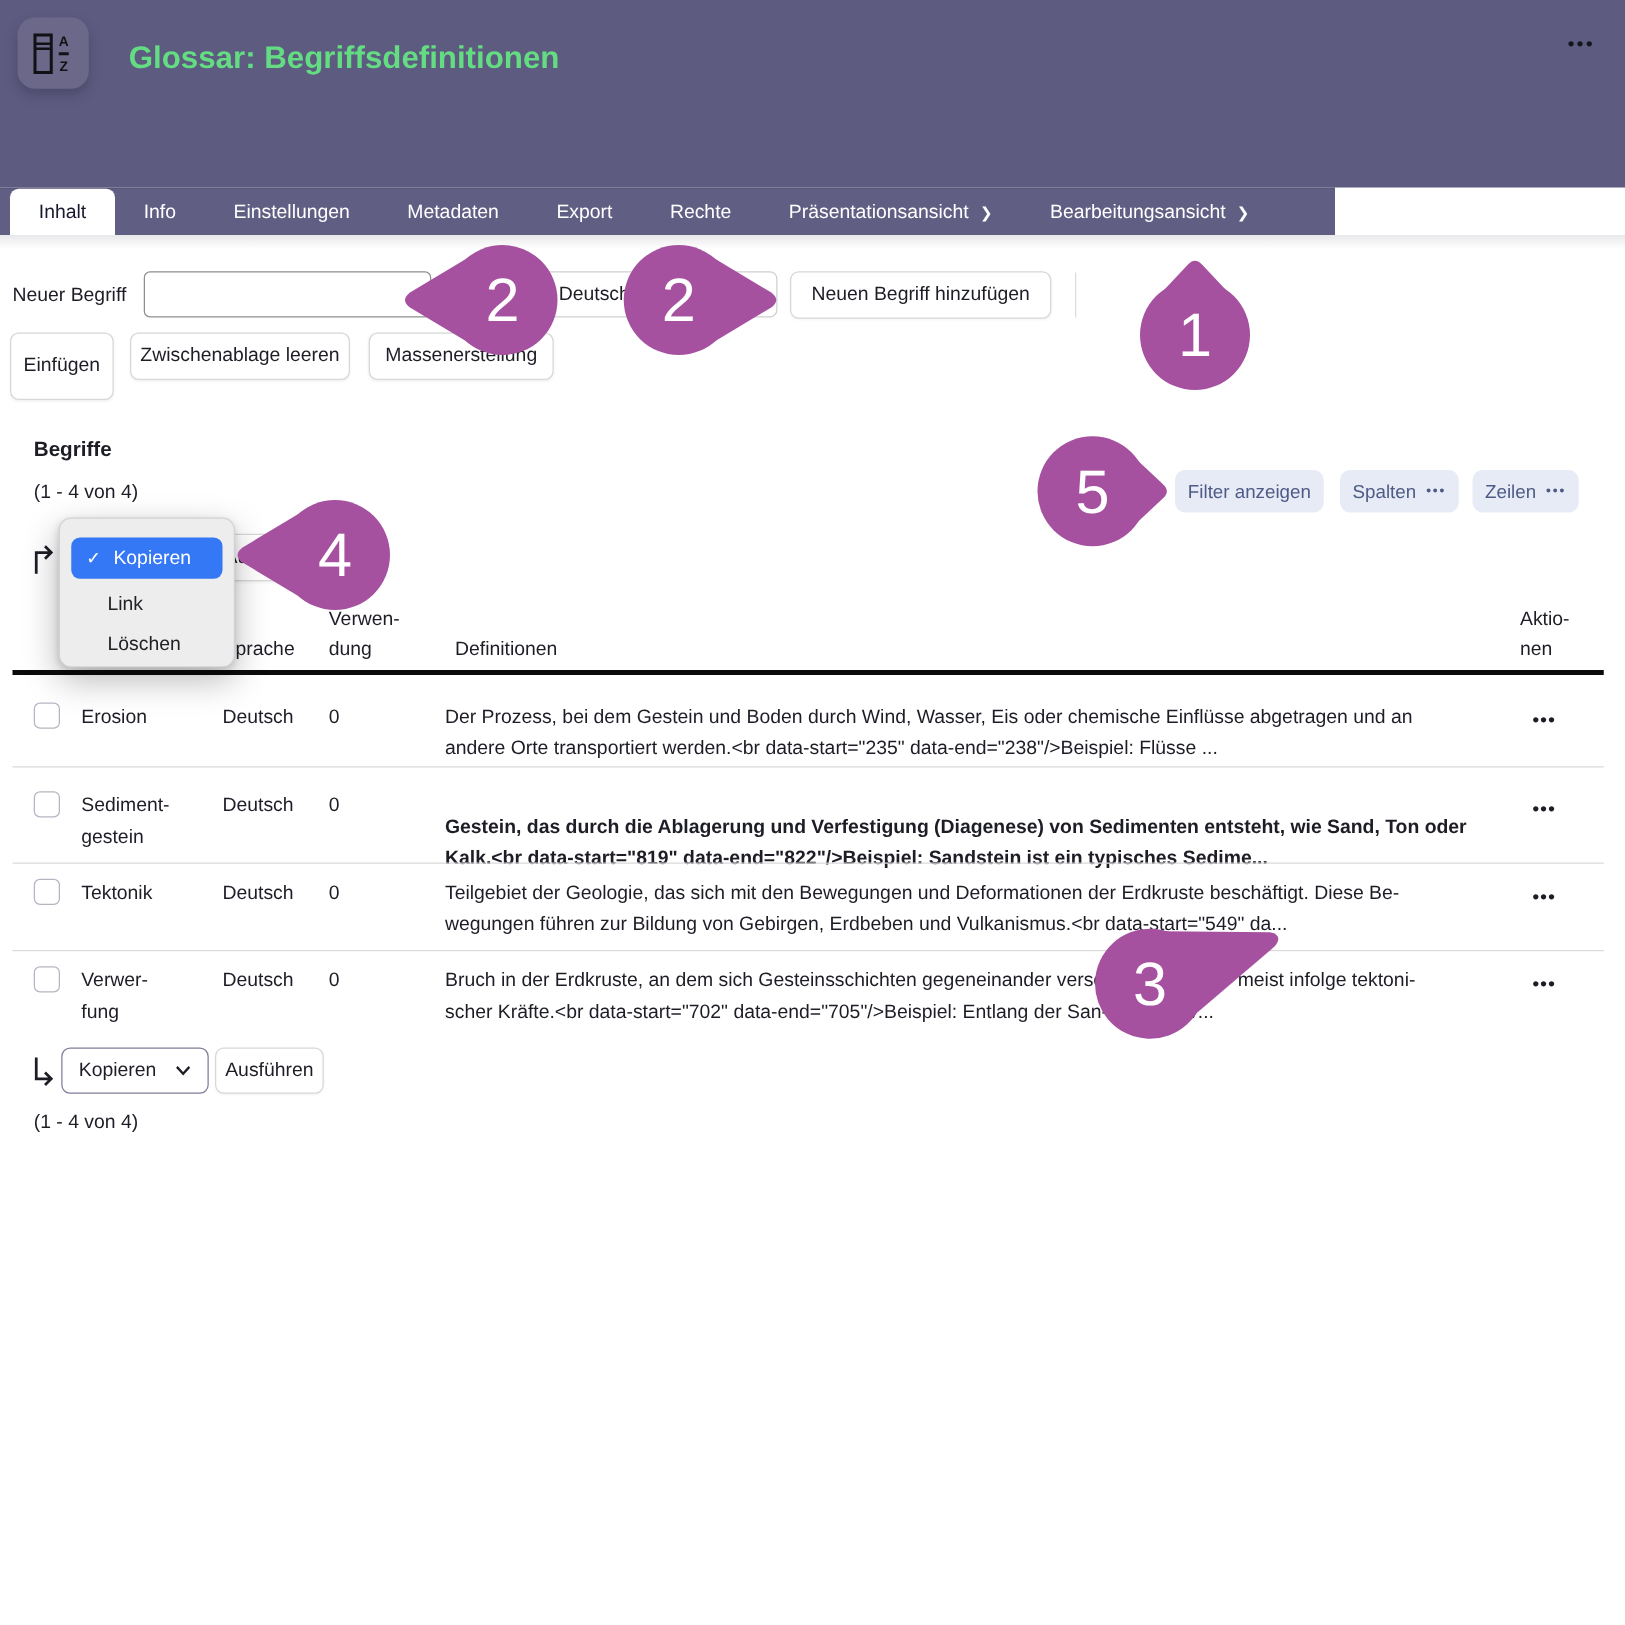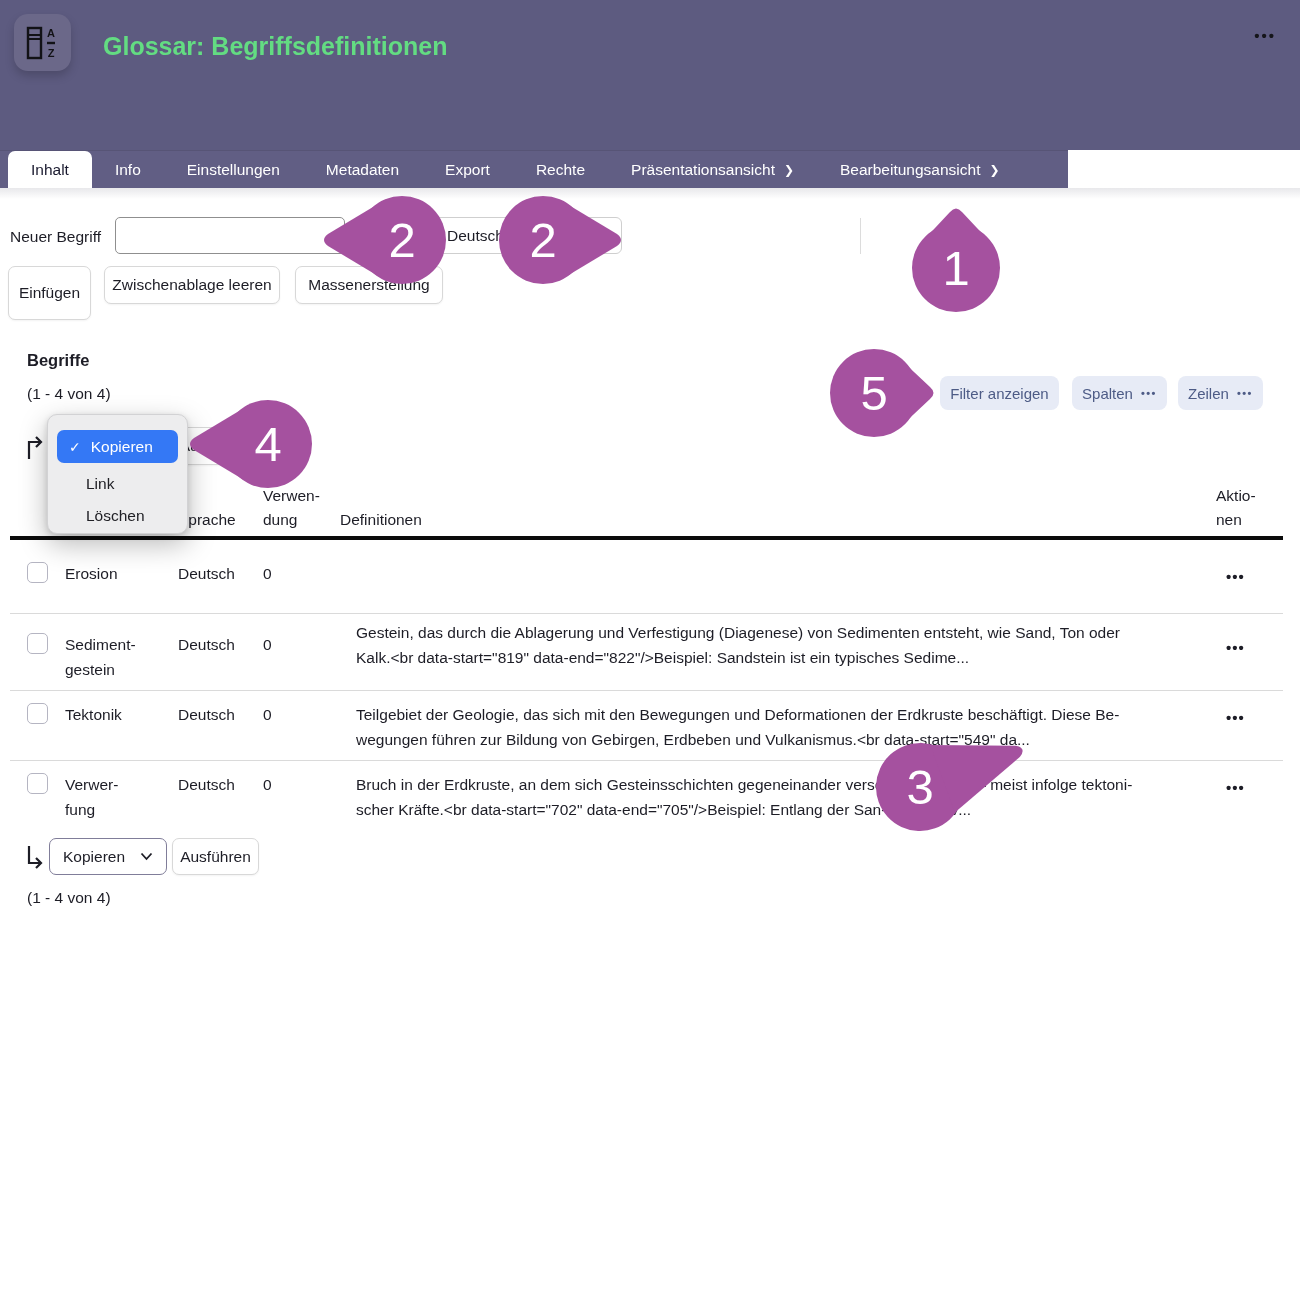--- a/index.html
+++ b/index.html
@@ -130,20 +130,21 @@
     <div class="tab">
       <span>Bearbeitungsansicht</span>
         <span class="chev">❯</span>
     </div>
   </div>
   <div class="fade"></div>
 
   <div class="nb-label">Neuer Begriff</div>
   <input class="nb-input" type="text" value="" style="">
   <div class="nb-lang">Deutsch</div>
+  <div class="btn" style="left:632px; top:217px; width:209px; height:38px;">Neuen Begriff hinzufügen</div>
   <div class="vdiv"></div>
 
   <div class="btn" style="left:8px; top:266px; width:83px; height:54px;">Einfügen</div>
   <div class="btn" style="left:104px; top:266px; width:176px; height:38px;">Zwischenablage leeren</div>
   <div class="btn" style="left:295px; top:266px; width:148px; height:38px;">Massenerstellung</div>
 
   <div class="panel-title">Begriffe</div>
   <div class="count-top">(1 - 4 von 4)</div>
 
   <div class="pill" style="left:940px; top:376px; width:119px;">
@@ -160,41 +161,43 @@
 
   <svg class="arrow-ic" style="left:24px; top:430px;" width="22" height="32">
     <path d="M5 29 L5 12 L16 12 M12 7 L17 12 L12 17" fill="none" stroke="#1d1d26" stroke-width="2.2"></path>
   </svg>
   <div class="btn" style="left:172px; top:427px; width:86px; height:38px;">Ausführen</div>
 
   <div class="th" style="left:65px; top:508px;">Begriff</div>
   <div class="th" style="left:178px; top:508px;">Sprache</div>
   <div class="th" style="left:263px; top:484px;">Verwen-
 dung</div>
-  <div class="th" style="left:340px; top:508px;">Definitionen</div>
+  <div class="th" style="left:364px; top:508px;">Definitionen</div>
   <div class="th" style="left:1216px; top:484px;">Aktio-
 nen</div>
   <div class="hline"></div>
 
   <div class="row" style="top:540px; height:73px;">
     <div class="cb" style="top:22px;"></div>
     <div class="cell c-term" style="top:21px;">Erosion</div>
     <div class="cell c-lang" style="top:21px;">Deutsch</div>
     <div class="cell c-usage" style="top:21px;">0</div>
+    <div class="cell c-def" style="top:21px;">Der Prozess, bei dem Gestein und Boden durch Wind, Wasser, Eis oder chemische Einflüsse abgetragen und an
+andere Orte transportiert werden.&lt;br data-start="235" data-end="238"/&gt;Beispiel: Flüsse ...</div>
     <div class="cell c-act" style="top:24px;">•••</div>
   </div>
   <div class="rsep" style="top:613px;"></div>
 
   <div class="row" style="top:613px; height:77px;">
     <div class="cb" style="top:20px;"></div>
     <div class="cell c-term" style="top:19px;">Sediment-
 gestein</div>
     <div class="cell c-lang" style="top:19px;">Deutsch</div>
     <div class="cell c-usage" style="top:19px;">0</div>
-    <div class="cell c-def" style="top:7px;">Gestein, das durch die Ablagerung und Verfestigung (Diagenese) von Sedimenten entsteht, wie Sand, Ton oder
+    <div class="cell c-def" style="top:36px;font-weight:bold;">Gestein, das durch die Ablagerung und Verfestigung (Diagenese) von Sedimenten entsteht, wie Sand, Ton oder
 Kalk.&lt;br data-start="819" data-end="822"/&gt;Beispiel: Sandstein ist ein typisches Sedime...</div>
     <div class="cell c-act" style="top:22px;">•••</div>
   </div>
   <div class="rsep" style="top:690px;"></div>
 
   <div class="row" style="top:690px; height:70px;">
     <div class="cb" style="top:13px;"></div>
     <div class="cell c-term" style="top:12px;">Tektonik</div>
     <div class="cell c-lang" style="top:12px;">Deutsch</div>
     <div class="cell c-usage" style="top:12px;">0</div>

